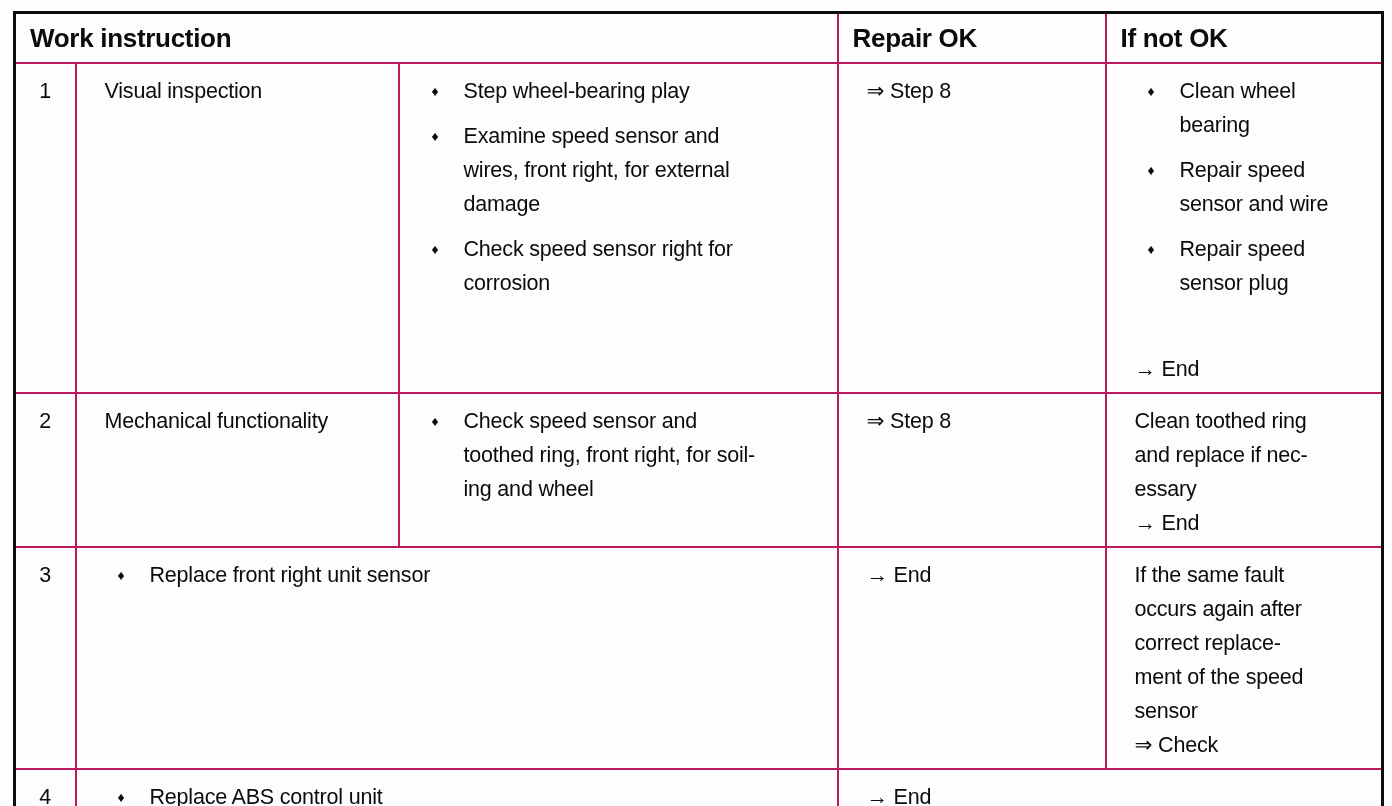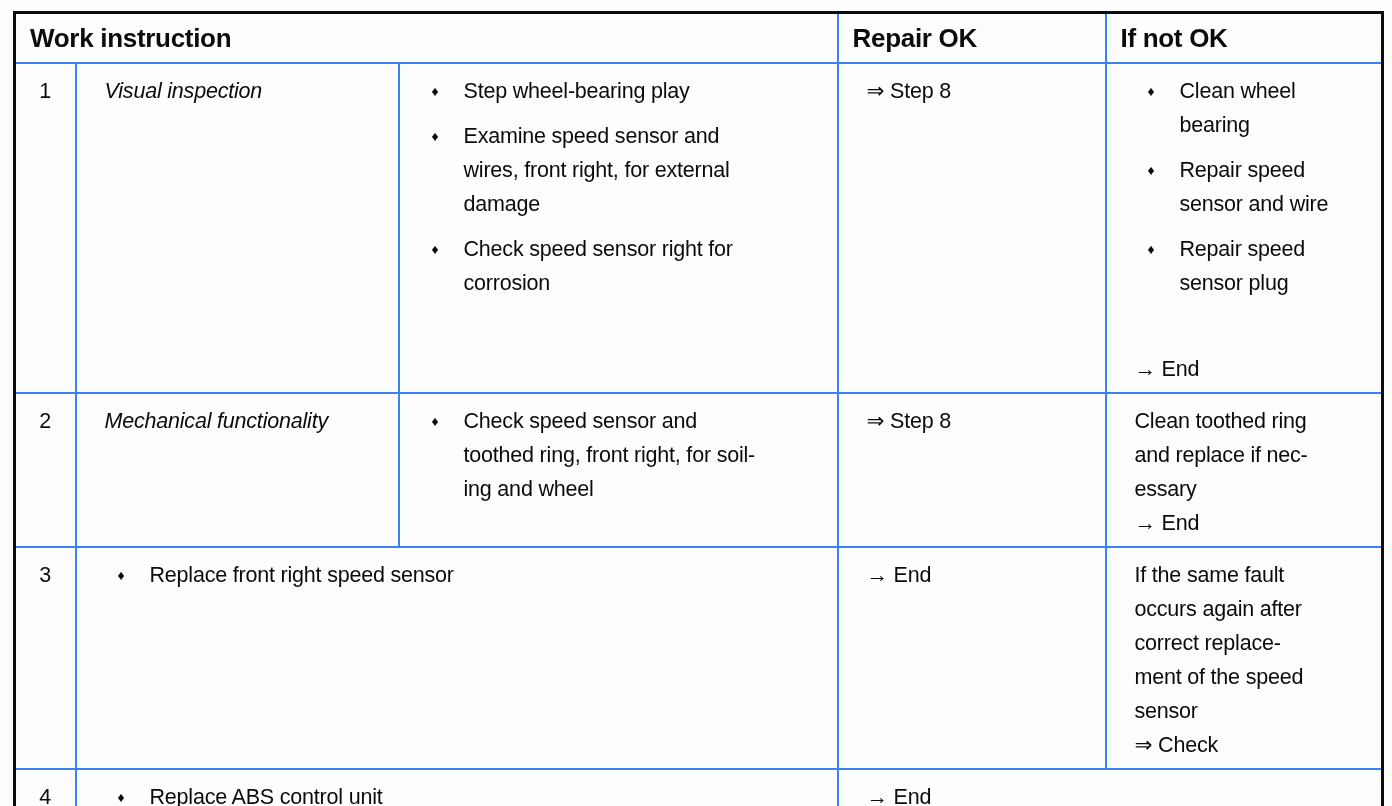--- a/index.html
+++ b/index.html
@@ -21,21 +21,21 @@
     left: 13px;
     top: 11px;
     border-collapse: collapse;
     table-layout: fixed;
     border: 3px solid #0c0c0c;
     font-size: 21.5px;
     line-height: 34px;
     letter-spacing: -0.2px;
   }
   .diag th, .diag td {
-    border: 2px solid #3b82f6;
+    border: 2px solid #be185d;
     vertical-align: top;
     padding: 8px 10px 6px 28px;
     overflow: hidden;
   }
   .diag th {
     text-align: left;
     font-size: 26px;
     font-weight: bold;
     padding-top: 7px;
     padding-left: 14px;
@@ -45,21 +45,21 @@
   tr.h-r1 { height: 326px; }
   tr.h-r2 { height: 143px; }
   tr.h-r3 { height: 211px; }
   tr.h-r4 { height: 52px; }
   td.step-cell {
     text-align: center;
     padding-left: 4px;
     padding-right: 4px;
     padding-top: 10px;
   }
-  td.title-cell { padding-top: 10px; font-style: italic; }
+  td.title-cell { padding-top: 10px; }
   td.text-cell  { padding-top: 10px; }
   .bullets { display: flex; flex-direction: column; gap: 11px; }
   .bullet { display: flex; align-items: flex-start; }
   .diamond {
     flex: 0 0 36px;
     width: 36px;
     font-size: 14px;
     line-height: 34px;
     padding-left: 4px;
     box-sizing: border-box;
@@ -155,21 +155,21 @@
 essary</span>
         <span class="end-line">→ End</span>
       </td>
     </tr>
 
     <tr class="h-r3">
       <td class="step-cell">3</td>
       <td class="text-cell" colspan="2">
         <div class="bullet inset">
           <span class="diamond">♦</span>
-          <span class="btext">Replace front right speed sensor</span>
+          <span class="btext">Replace front right unit sensor</span>
         </div>
       </td>
       <td class="text-cell">→ End</td>
       <td class="text-cell">
         <span class="multiline">If the same fault
 occurs again after
 correct replace-
 ment of the speed
 sensor</span>
         <span class="end-line">⇒ Check</span>

